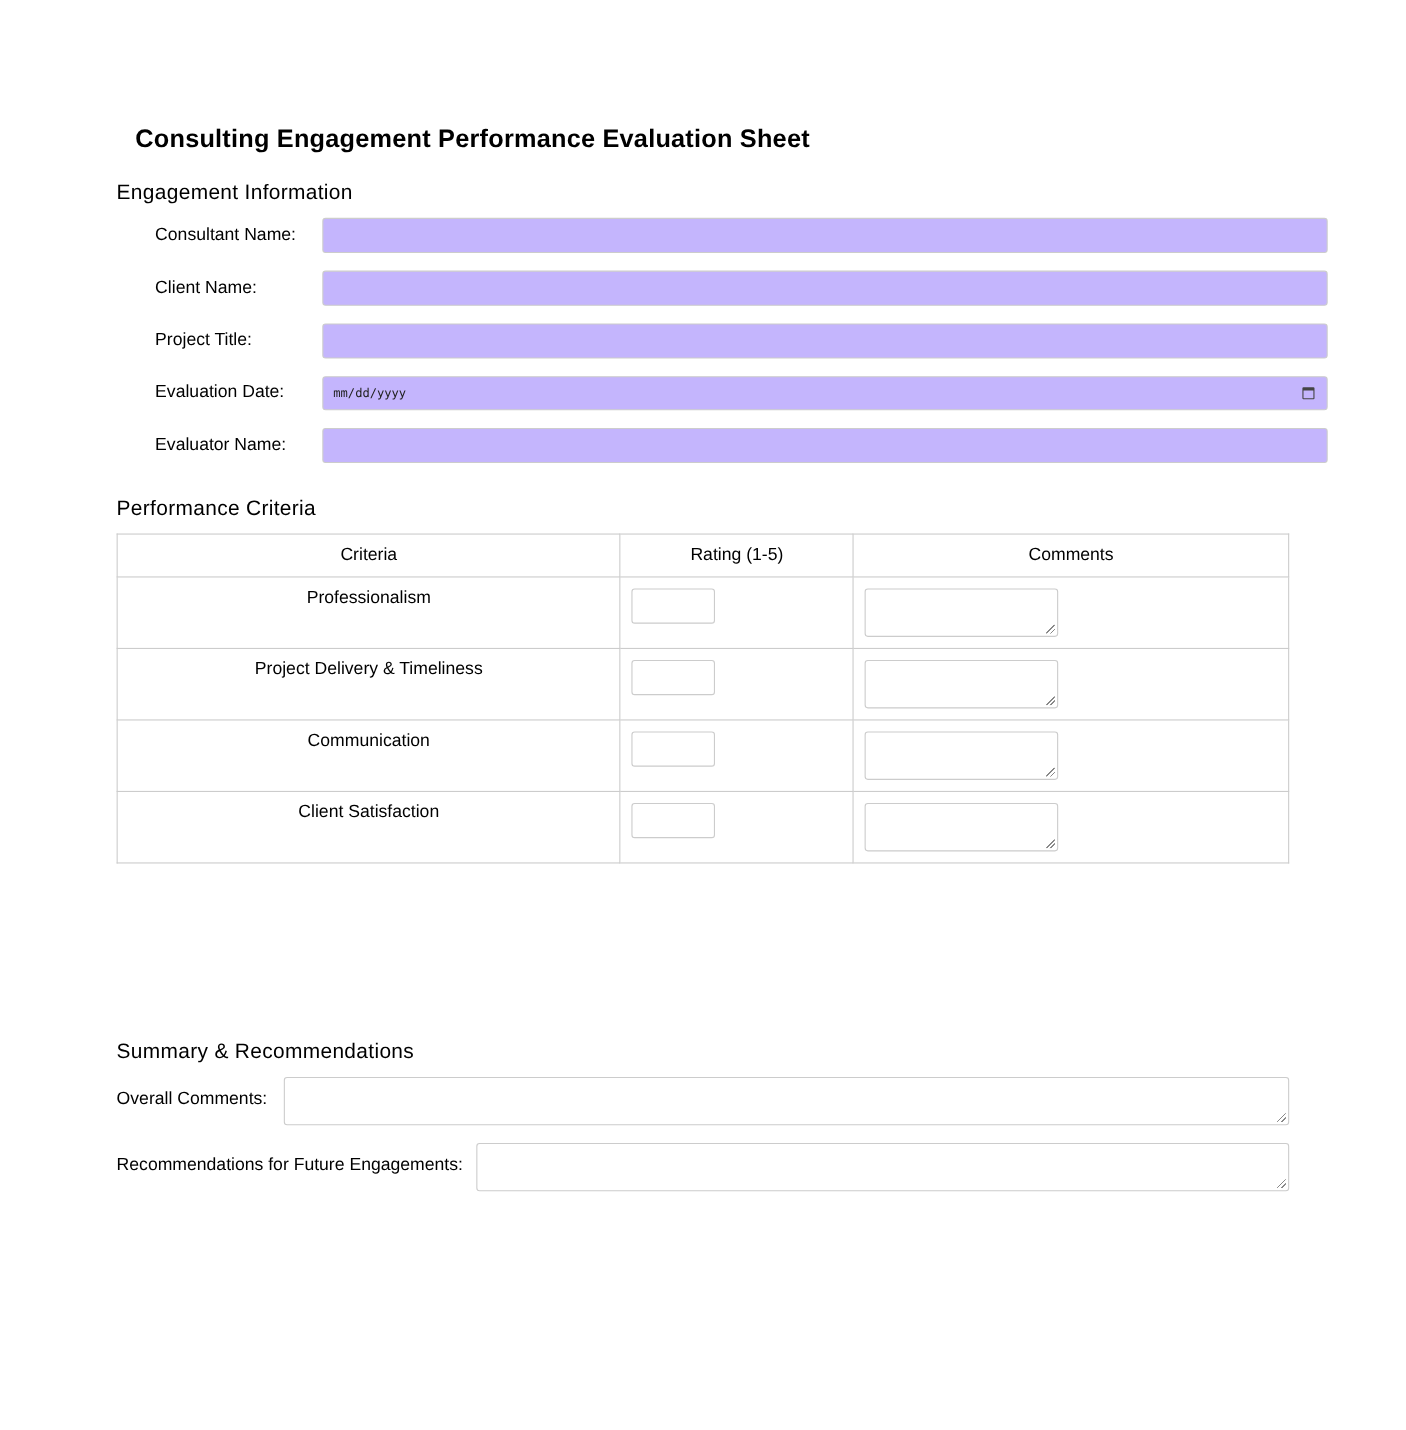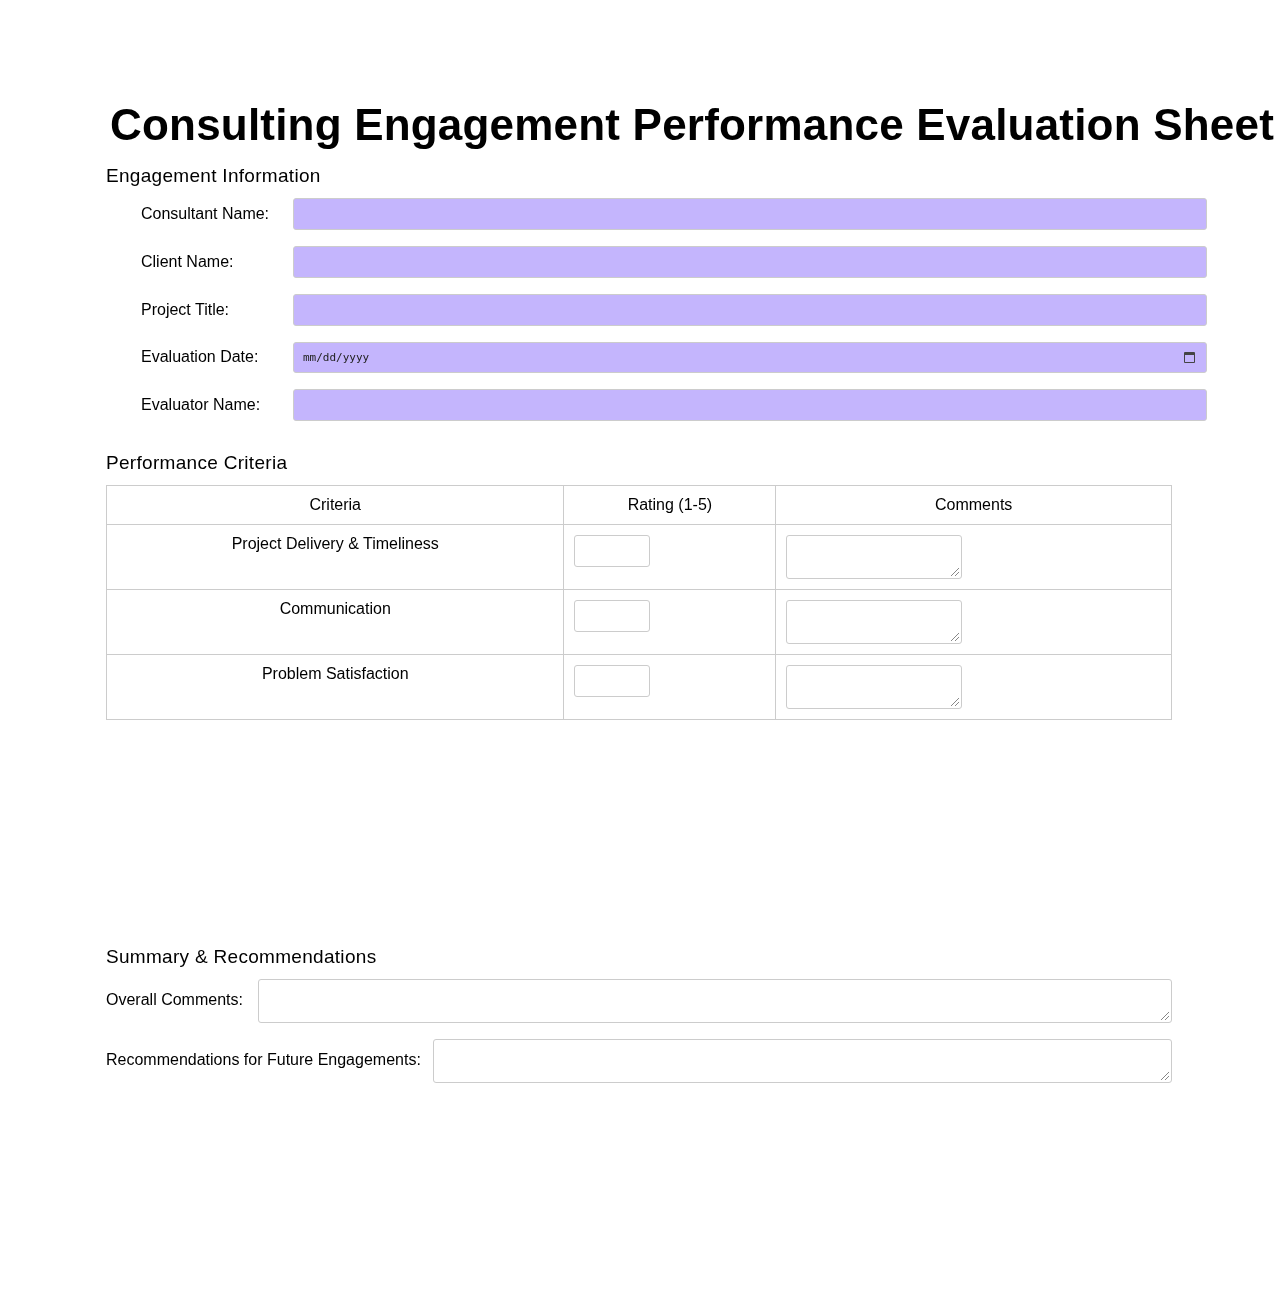--- a/index.html
+++ b/index.html
@@ -5,22 +5,22 @@
     * { box-sizing: border-box; }
     html, body { margin: 0; padding: 0; background: #ffffff; }
     body {
       width: 1278px; height: 1300px;
       font-family: "Liberation Sans", sans-serif;
       color: #000;
       position: relative;
     }
     .container { position: absolute; left: 106px; top: 0; width: 1066px; }
     h1 {
-      position: absolute; top: 96px; left: 0; margin: 4px;
-      font-size: 44px; font-weight: bold; letter-spacing: 0.2px;
+      position: absolute; top: 96px; left: 0; margin: 17px;
+      font-size: 23px; font-weight: bold; letter-spacing: 0.2px;
       white-space: nowrap;
     }
     h2 {
       position: absolute; left: 0; margin: 0;
       font-size: 19px; font-weight: normal; letter-spacing: 0.3px;
       white-space: nowrap;
     }
     .form-row { position: absolute; left: 0; width: 1066px; height: 32px; margin-left: 35px; }
     .form-row label {
       position: absolute; left: 0; top: 7px; font-size: 16px; white-space: nowrap;
@@ -112,20 +112,31 @@
     </colgroup>
     <thead>
       <tr>
         <th>Criteria</th>
         <th>Rating (1-5)</th>
         <th>Comments</th>
       </tr>
     </thead>
     <tbody>
       <tr>
+        <td>Professionalism</td>
+        <td>
+            <div class="rating-box"></div>
+          </td>
+        <td>
+            <div class="textarea comment-box">
+              <span class="grip"></span>
+            </div>
+          </td>
+      </tr>
+      <tr>
         <td>Project Delivery &amp; Timeliness</td>
         <td>
             <div class="rating-box"></div>
           </td>
         <td>
             <div class="textarea comment-box">
               <span class="grip"></span>
             </div>
           </td>
       </tr>
@@ -134,21 +145,21 @@
         <td>
             <div class="rating-box"></div>
           </td>
         <td>
             <div class="textarea comment-box">
               <span class="grip"></span>
             </div>
           </td>
       </tr>
       <tr>
-        <td>Problem Satisfaction</td>
+        <td>Client Satisfaction</td>
         <td>
             <div class="rating-box"></div>
           </td>
         <td>
             <div class="textarea comment-box">
               <span class="grip"></span>
             </div>
           </td>
       </tr>
     </tbody>

